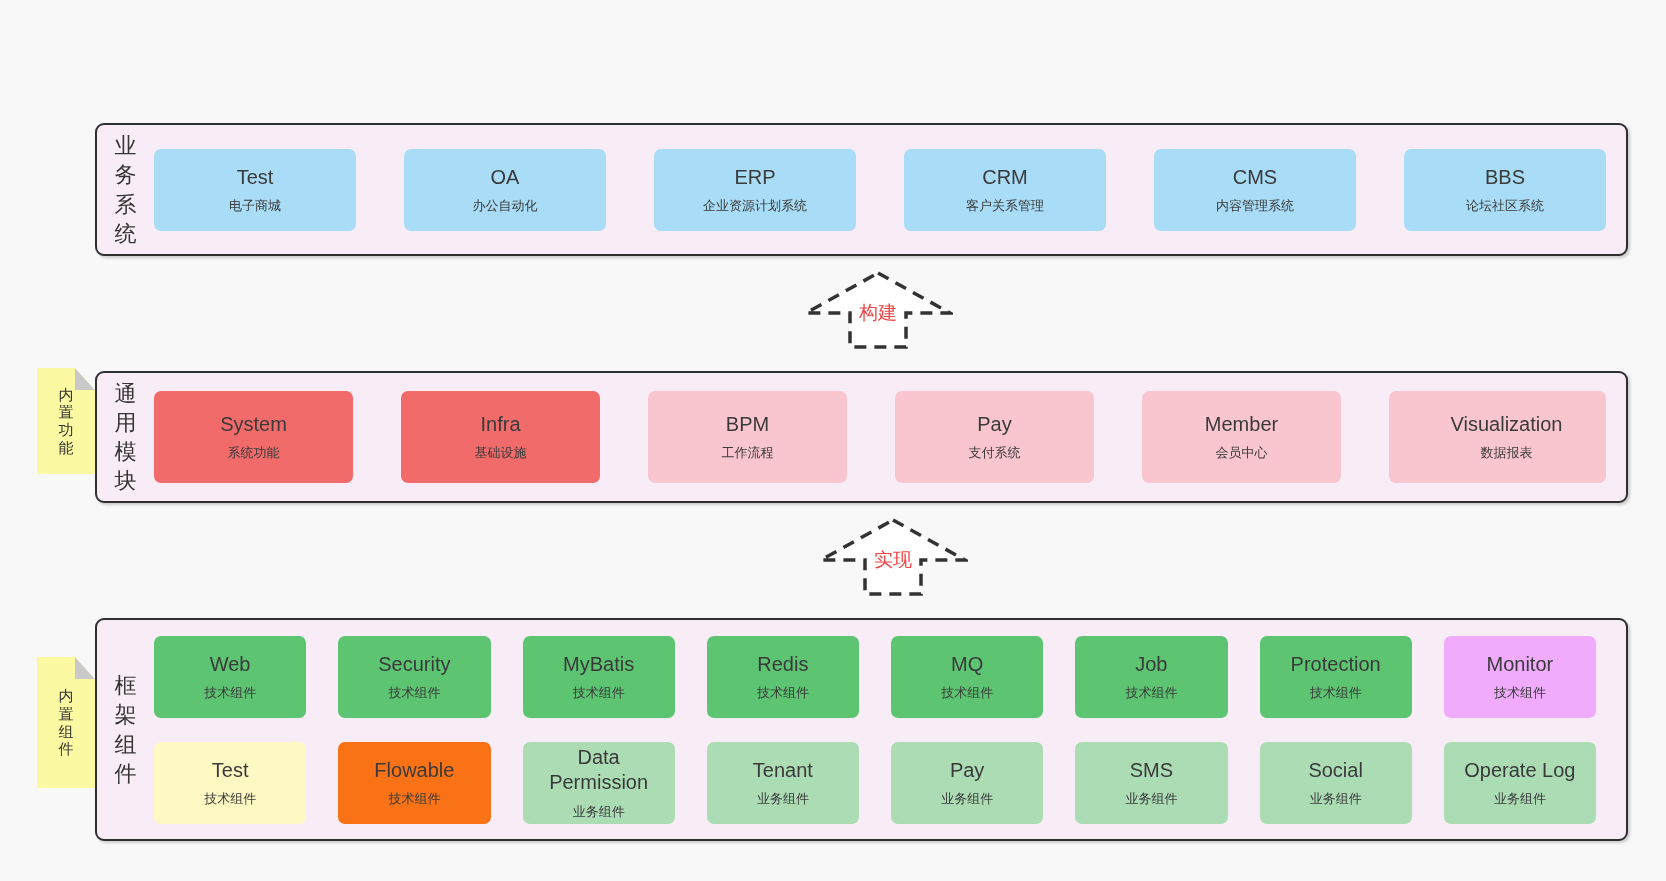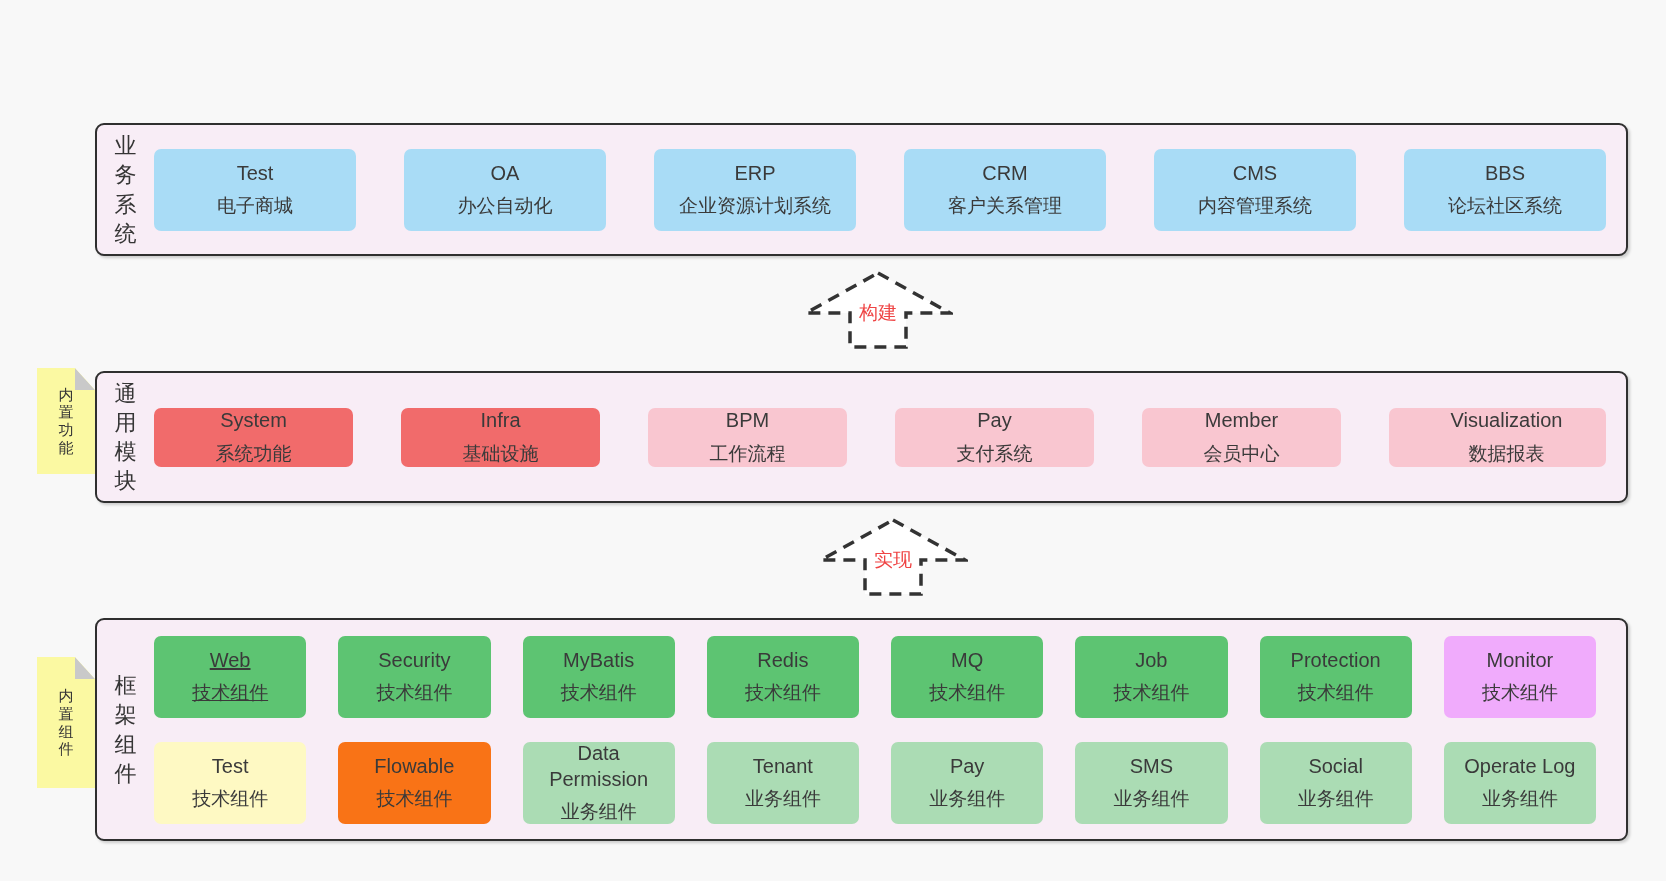--- a/index.html
+++ b/index.html
@@ -61,23 +61,23 @@
     border-radius:7px;
     display:flex;
     flex-direction:column;
     align-items:center;
     justify-content:center;
     text-align:center;
     line-height:1.26;
     padding:0 6px;
     box-sizing:border-box;
   }
-  #sec-modules .box{height:59px;}
+  #sec-modules .box{height:92px;}
   .box .en{font-size:20px;}
-  .box .cn{font-size:19px;margin-top:8px;}
+  .box .cn{font-size:13px;margin-top:8px;}
   
   .note{
     position:absolute;
     width:58px;
     background:var(--note,#fbf9a2);
     clip-path:polygon(0 0,calc(100% - 20px) 0,100% 22px,100% 100%,0 100%);
     display:flex;
     align-items:center;
     justify-content:center;
     z-index:1;
@@ -204,21 +204,21 @@
     </svg>
     <span class="arrow-label">实现</span>
   </div>
 
   <section class="panel" id="sec-components" style="left:95px;top:618px;width:1533px;height:223px;">
     <div class="panel-label">
       <div class="vtext">框架组件</div>
     </div>
     <div class="rows" data-section="2">
         <div class="row">
-          <div class="box" style="background: rgb(93, 196, 114); text-decoration: underline;">
+          <div class="box" style="background: rgb(93, 196, 114);">
             <div class="en">Web</div>
             <div class="cn">技术组件</div>
           </div>
           <div class="box" style="background: rgb(93, 196, 114);">
             <div class="en">Security</div>
             <div class="cn">技术组件</div>
           </div>
           <div class="box" style="background: rgb(93, 196, 114);">
             <div class="en">MyBatis</div>
             <div class="cn">技术组件</div>

